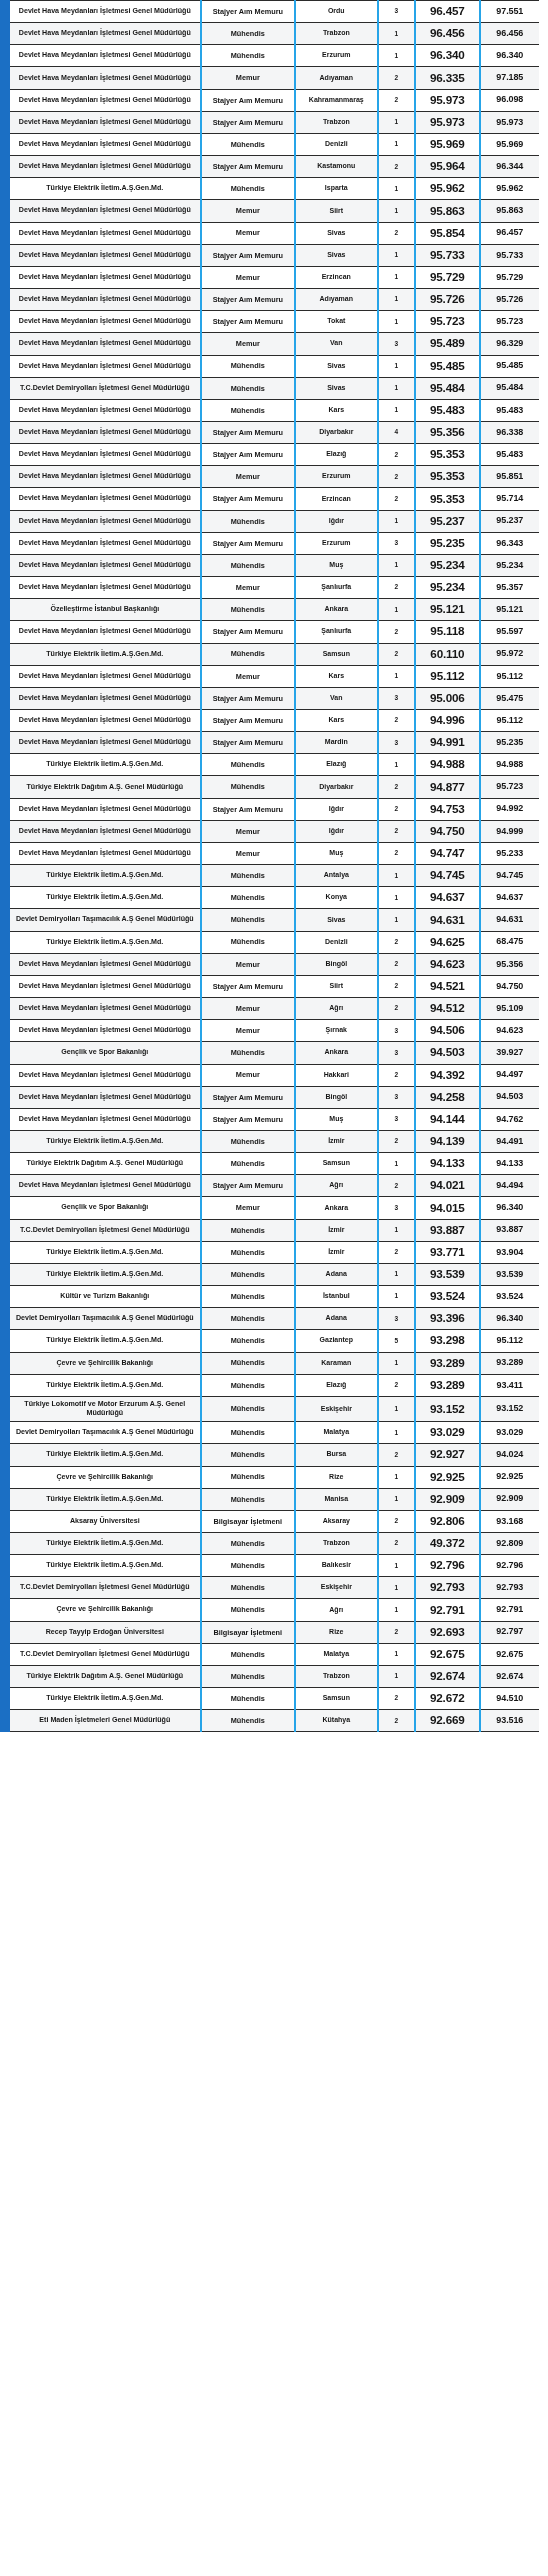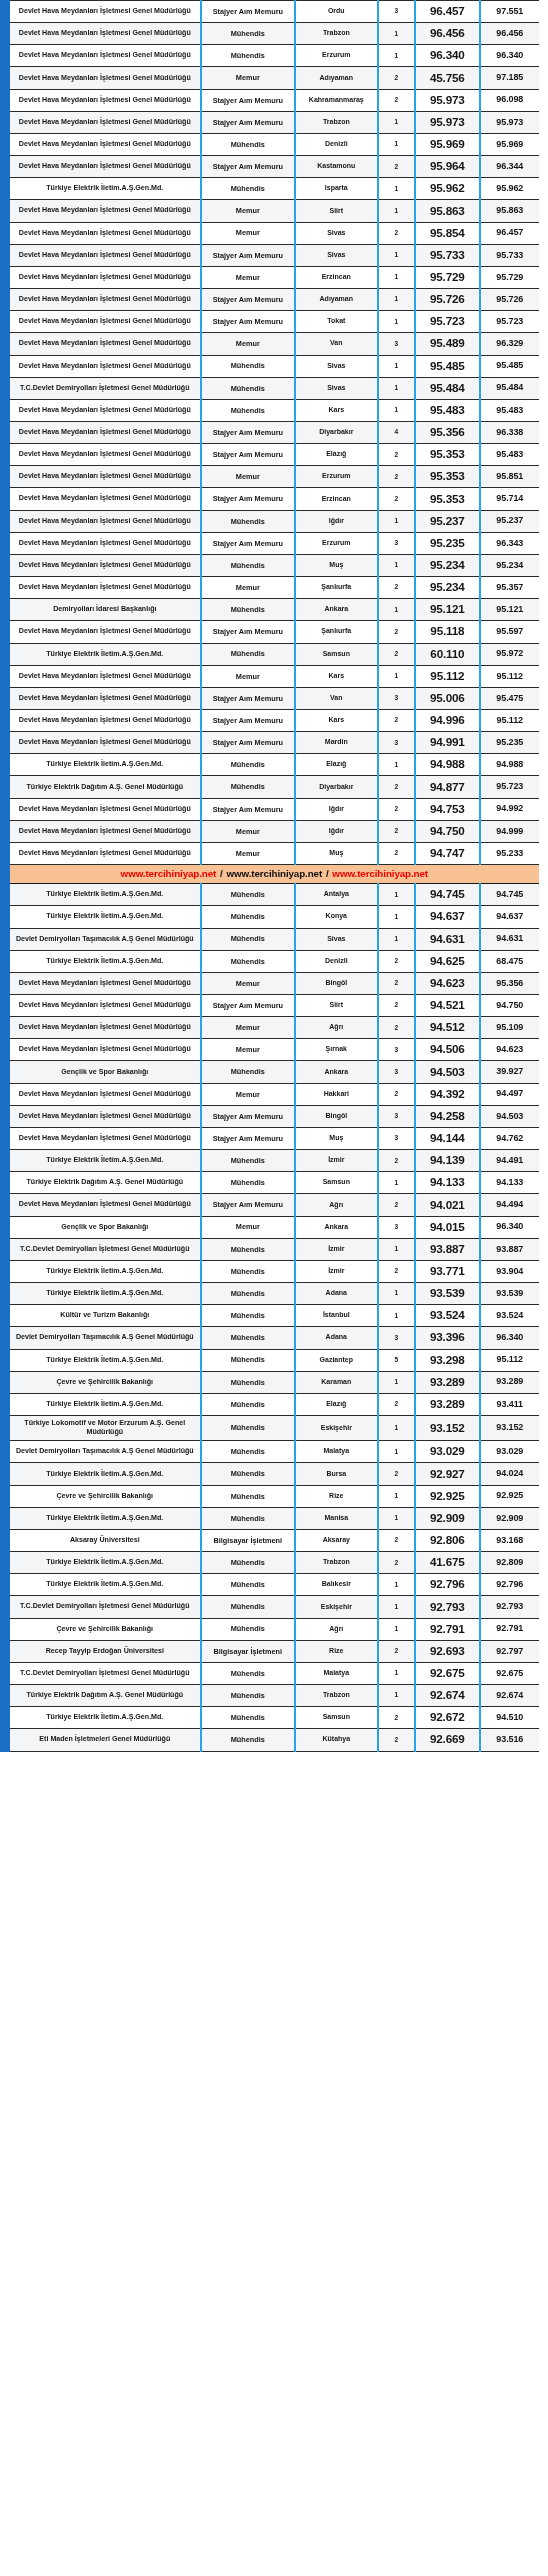--- a/index.html
+++ b/index.html
@@ -122,21 +122,21 @@
           <td class="il">Erzurum</td>
           <td class="kont">1</td>
           <td class="taban">96.340</td>
           <td class="tavan">96.340</td>
         </tr>
         <tr class="row-even">
           <td class="kurum">Devlet Hava Meydanları İşletmesi Genel Müdürlüğü</td>
           <td class="unvan">Memur</td>
           <td class="il">Adıyaman</td>
           <td class="kont">2</td>
-          <td class="taban">45.756</td>
+          <td class="taban">96.335</td>
           <td class="tavan">97.185</td>
         </tr>
         <tr class="row-odd">
           <td class="kurum">Devlet Hava Meydanları İşletmesi Genel Müdürlüğü</td>
           <td class="unvan">Stajyer Aım Memuru</td>
           <td class="il">Kahramanmaraş</td>
           <td class="kont">2</td>
           <td class="taban">95.973</td>
           <td class="tavan">96.098</td>
         </tr>
@@ -310,21 +310,21 @@
         </tr>
         <tr class="row-odd">
           <td class="kurum">Devlet Hava Meydanları İşletmesi Genel Müdürlüğü</td>
           <td class="unvan">Memur</td>
           <td class="il">Şanlıurfa</td>
           <td class="kont">2</td>
           <td class="taban">95.234</td>
           <td class="tavan">95.357</td>
         </tr>
         <tr class="row-even">
-          <td class="kurum">Demiryolları İdaresi Başkanlığı</td>
+          <td class="kurum">Özelleştirme İstanbul Başkanlığı</td>
           <td class="unvan">Mühendis</td>
           <td class="il">Ankara</td>
           <td class="kont">1</td>
           <td class="taban">95.121</td>
           <td class="tavan">95.121</td>
         </tr>
         <tr class="row-odd">
           <td class="kurum">Devlet Hava Meydanları İşletmesi Genel Müdürlüğü</td>
           <td class="unvan">Stajyer Aım Memuru</td>
           <td class="il">Şanlıurfa</td>
@@ -404,23 +404,20 @@
           <td class="taban">94.750</td>
           <td class="tavan">94.999</td>
         </tr>
         <tr class="row-odd">
           <td class="kurum">Devlet Hava Meydanları İşletmesi Genel Müdürlüğü</td>
           <td class="unvan">Memur</td>
           <td class="il">Muş</td>
           <td class="kont">2</td>
           <td class="taban">94.747</td>
           <td class="tavan">95.233</td>
-        </tr>
-        <tr class="wm-row">
-          <td colspan="6"><span class="wm-line"><span class="wm-red">www.tercihiniyap.net</span><span class="wm-sep"> / </span><span class="wm-blk">www.tercihiniyap.net</span><span class="wm-sep"> / </span><span class="wm-red">www.tercihiniyap.net</span></span></td>
         </tr>
         <tr class="row-even">
           <td class="kurum">Türkiye Elektrik İletim.A.Ş.Gen.Md.</td>
           <td class="unvan">Mühendis</td>
           <td class="il">Antalya</td>
           <td class="kont">1</td>
           <td class="taban">94.745</td>
           <td class="tavan">94.745</td>
         </tr>
         <tr class="row-odd">
@@ -653,21 +650,21 @@
           <td class="il">Aksaray</td>
           <td class="kont">2</td>
           <td class="taban">92.806</td>
           <td class="tavan">93.168</td>
         </tr>
         <tr class="row-even">
           <td class="kurum">Türkiye Elektrik İletim.A.Ş.Gen.Md.</td>
           <td class="unvan">Mühendis</td>
           <td class="il">Trabzon</td>
           <td class="kont">2</td>
-          <td class="taban">41.675</td>
+          <td class="taban">49.372</td>
           <td class="tavan">92.809</td>
         </tr>
         <tr class="row-odd">
           <td class="kurum">Türkiye Elektrik İletim.A.Ş.Gen.Md.</td>
           <td class="unvan">Mühendis</td>
           <td class="il">Balıkesir</td>
           <td class="kont">1</td>
           <td class="taban">92.796</td>
           <td class="tavan">92.796</td>
         </tr>

